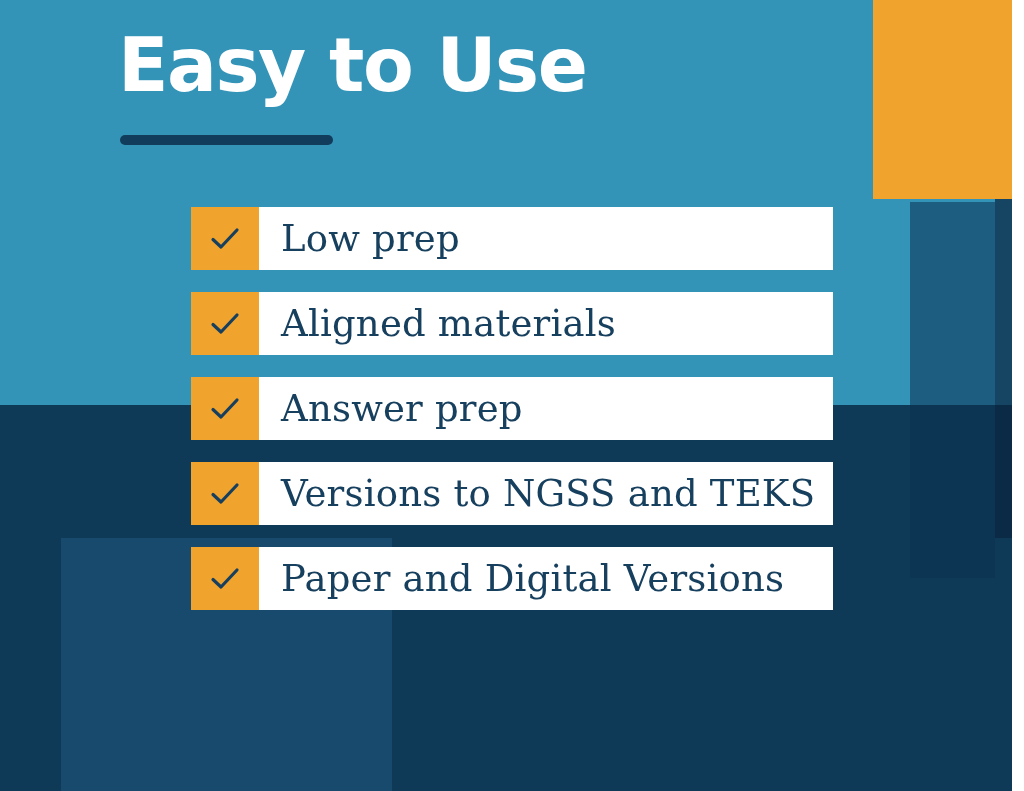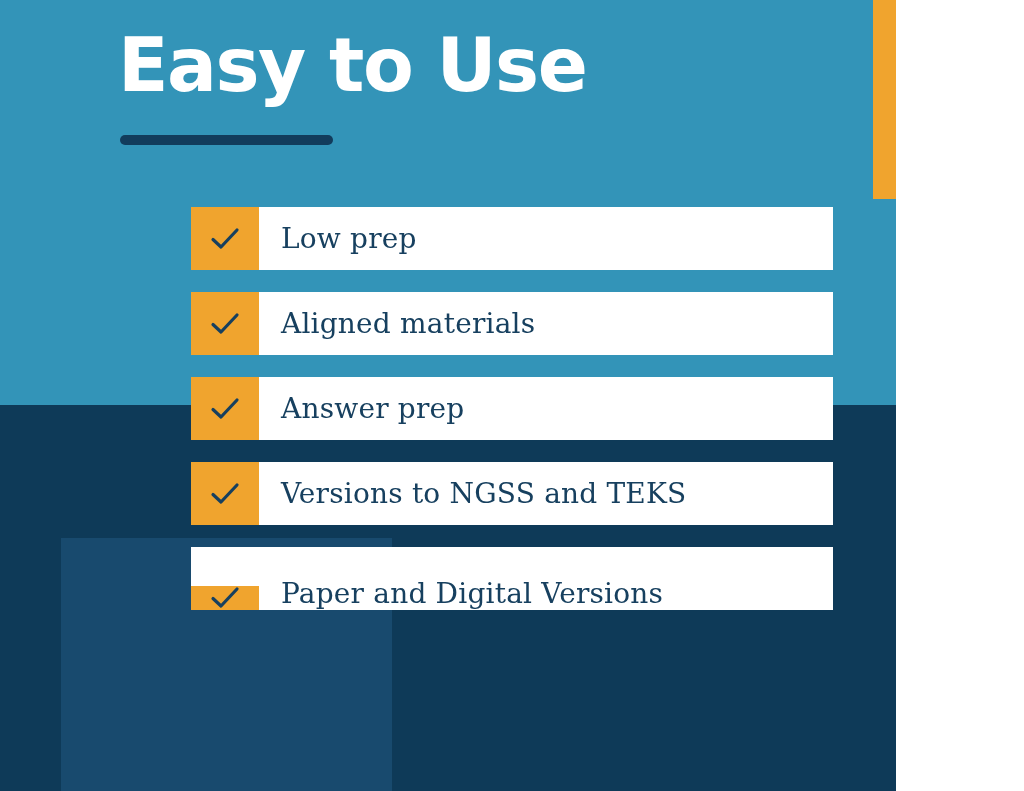--- a/index.html
+++ b/index.html
@@ -7,21 +7,21 @@
     margin: 0;
     padding: 0;
     background: #ffffff;
   }
   body {
     font-family: "Liberation Sans", sans-serif;
   }
 
   .slide {
     position: relative;
-    width: 896px;
+    width: 1012px;
     height: 791px;
     overflow: hidden;
     background: #3394b8;
   }
 
   
   .bg-layer {
     position: absolute;
     pointer-events: none;
   }
@@ -109,21 +109,20 @@
   .check-row {
     display: flex;
     align-items: stretch;
     height: 63px;
     margin-bottom: 22px;
     background: #ffffff;
   }
 
   .check-row:last-child {
     margin-bottom: 0;
-    align-items: flex-end;
   }
 
   .check-box {
     flex: 0 0 68px;
     width: 68px;
     background: #f0a42e;
     display: flex;
     align-items: center;
     justify-content: center;
   }
@@ -131,21 +130,21 @@
   .check-box svg {
     display: block;
   }
 
   .check-label {
     flex: 1 1 auto;
     display: flex;
     align-items: center;
     padding-left: 22px;
     font-family: "DejaVu Serif", "Liberation Serif", serif;
-    font-size: 28px;
+    font-size: 37px;
     font-weight: normal;
     color: #17405f;
     letter-spacing: 0.2px;
     white-space: nowrap;
   }
 </style>
 </head>
 <body>
 
 <div class="slide">

